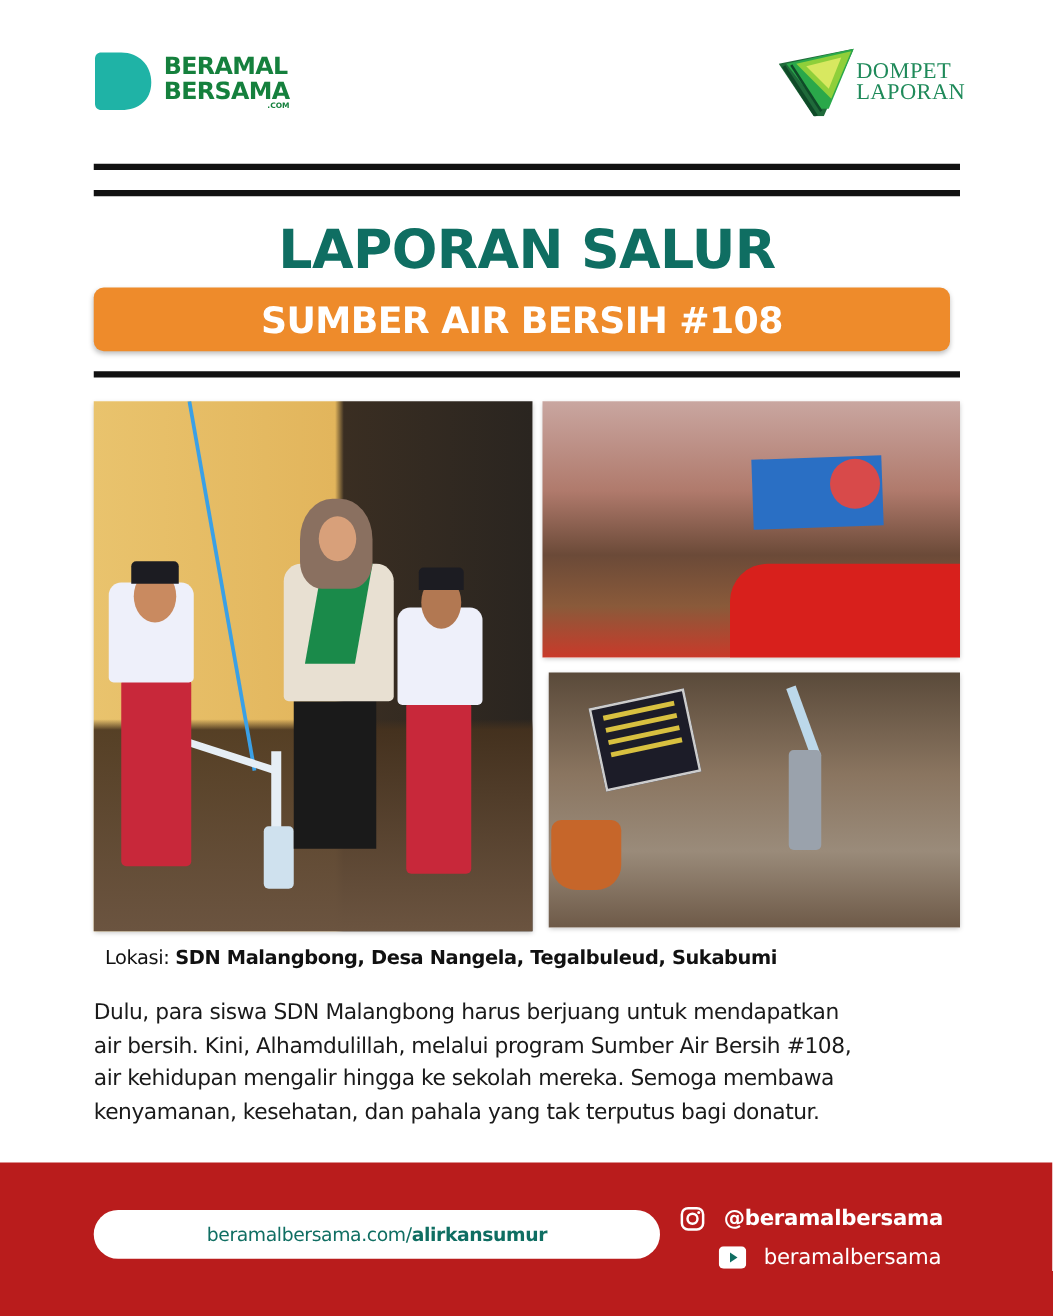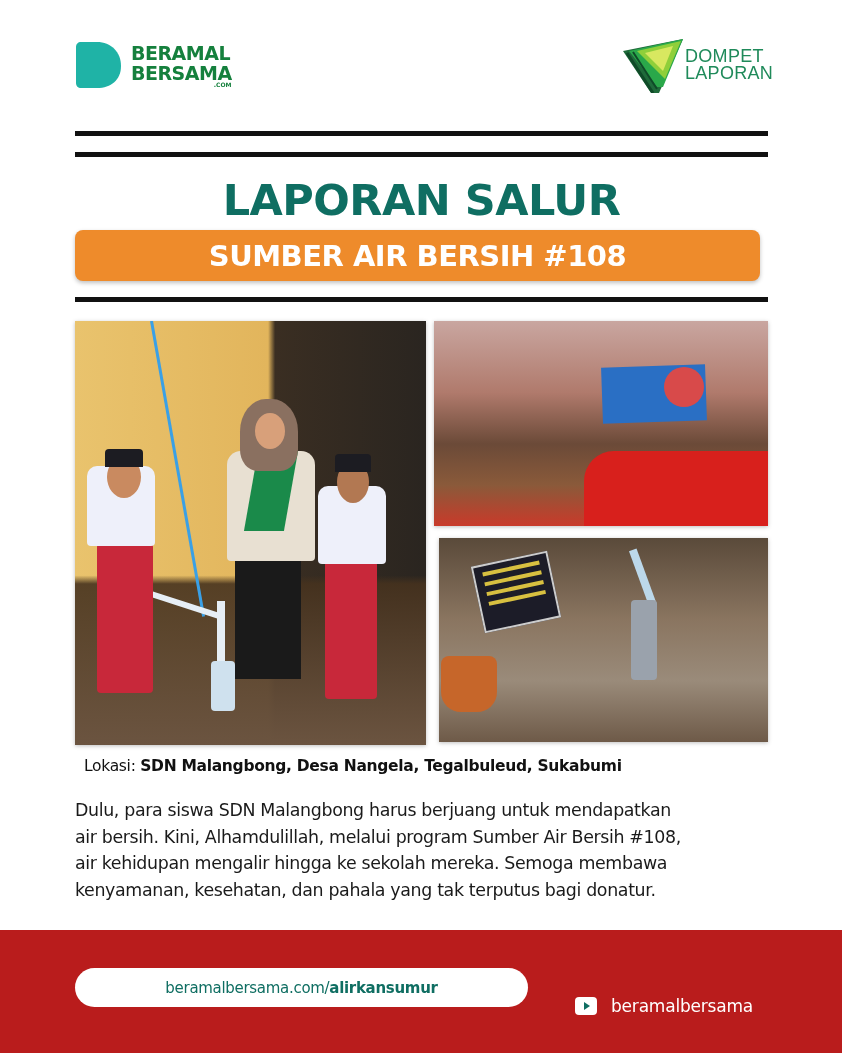--- a/index.html
+++ b/index.html
@@ -8,21 +8,21 @@
 
   .logo-left { position: absolute; left: 75px; top: 40px; display: flex; align-items: center; }
   .heart { width: 48px; height: 50px; position: relative; }
   .heart svg { width: 48px; height: 50px; display: block; }
   .brand-text { margin-left: 8px; color: #15803d; font-family: "DejaVu Sans", sans-serif; font-weight: bold; line-height: 20px; }
   .brand-text .l1, .brand-text .l2 { font-size: 19px; letter-spacing: -0.5px; display: block; }
   .brand-text .com { display: block; font-size: 6px; line-height: 6px; text-align: right; margin-top: -1px; }
 
   .logo-right { position: absolute; left: 623px; top: 37px; display: flex; align-items: center; }
   .df-mark svg { width: 60px; height: 56px; display: block; }
-  .df-text { margin-left: 2px; color: #1f8a5a; font-family: Liberation Sans, sans-serif; font-size: 18px; line-height: 17px; letter-spacing: 0.3px; }
+  .df-text { margin-left: 2px; color: #1f8a5a; font-family: Liberation Serif, serif; font-size: 18px; line-height: 17px; letter-spacing: 0.3px; }
   .df-text span { display: block; }
 
   .rule { position: absolute; left: 75px; width: 693px; height: 5px; background: #111; }
   .r1 { top: 131px; } .r2 { top: 152px; } .r3 { top: 297px; }
 
   .title { position: absolute; left: 75px; width: 693px; top: 172px; text-align: center; color: #0f6e62; font-family: "DejaVu Sans", sans-serif; font-weight: bold; font-size: 43px; letter-spacing: -0.5px; line-height: 56px; }
   .subtitle-bar { position: absolute; left: 75px; top: 230px; width: 685px; height: 51px; background: #ee8b2b; border-radius: 8px; box-shadow: 0 2px 4px rgba(0,0,0,0.25); display: flex; align-items: center; justify-content: center; }
   .subtitle-bar span { color: #fff; font-family: "DejaVu Sans", sans-serif; font-weight: bold; font-size: 29px; letter-spacing: -0.5px; }
 
   .photo { position: absolute; overflow: hidden; box-shadow: 0 1px 4px rgba(0,0,0,0.25); }
@@ -168,20 +168,30 @@
   <span>air bersih. Kini, Alhamdulillah, melalui program Sumber Air Bersih #108,</span>
   <span>air kehidupan mengalir hingga ke sekolah mereka. Semoga membawa</span>
   <span>kenyamanan, kesehatan, dan pahala yang tak terputus bagi donatur.</span>
 </div>
 
 <div class="footer">
   <div class="url-pill">
     <span>beramalbersama.com/</span>
       <b>alirkansumur</b>
   </div>
+  <div class="social ig">
+    <span class="ico">
+      <svg width="20" height="20" viewBox="0 0 20 20">
+          <rect x="1.5" y="1.5" width="17" height="17" rx="5" fill="none" stroke="#fff" stroke-width="2"></rect>
+          <circle cx="10" cy="10" r="4" fill="none" stroke="#fff" stroke-width="2"></circle>
+          <circle cx="15" cy="5" r="1.2" fill="#fff"></circle>
+        </svg>
+    </span>
+    <span class="handle">@beramalbersama</span>
+  </div>
   <div class="social yt">
     <span class="ico">
       <svg width="22" height="18" viewBox="0 0 22 18">
           <rect x="0" y="0" width="22" height="18" rx="4" fill="#fff"></rect>
           <polygon points="9,5 15,9 9,13" fill="#0f6e62"></polygon>
         </svg>
     </span>
     <span>beramalbersama</span>
   </div>
 </div>

